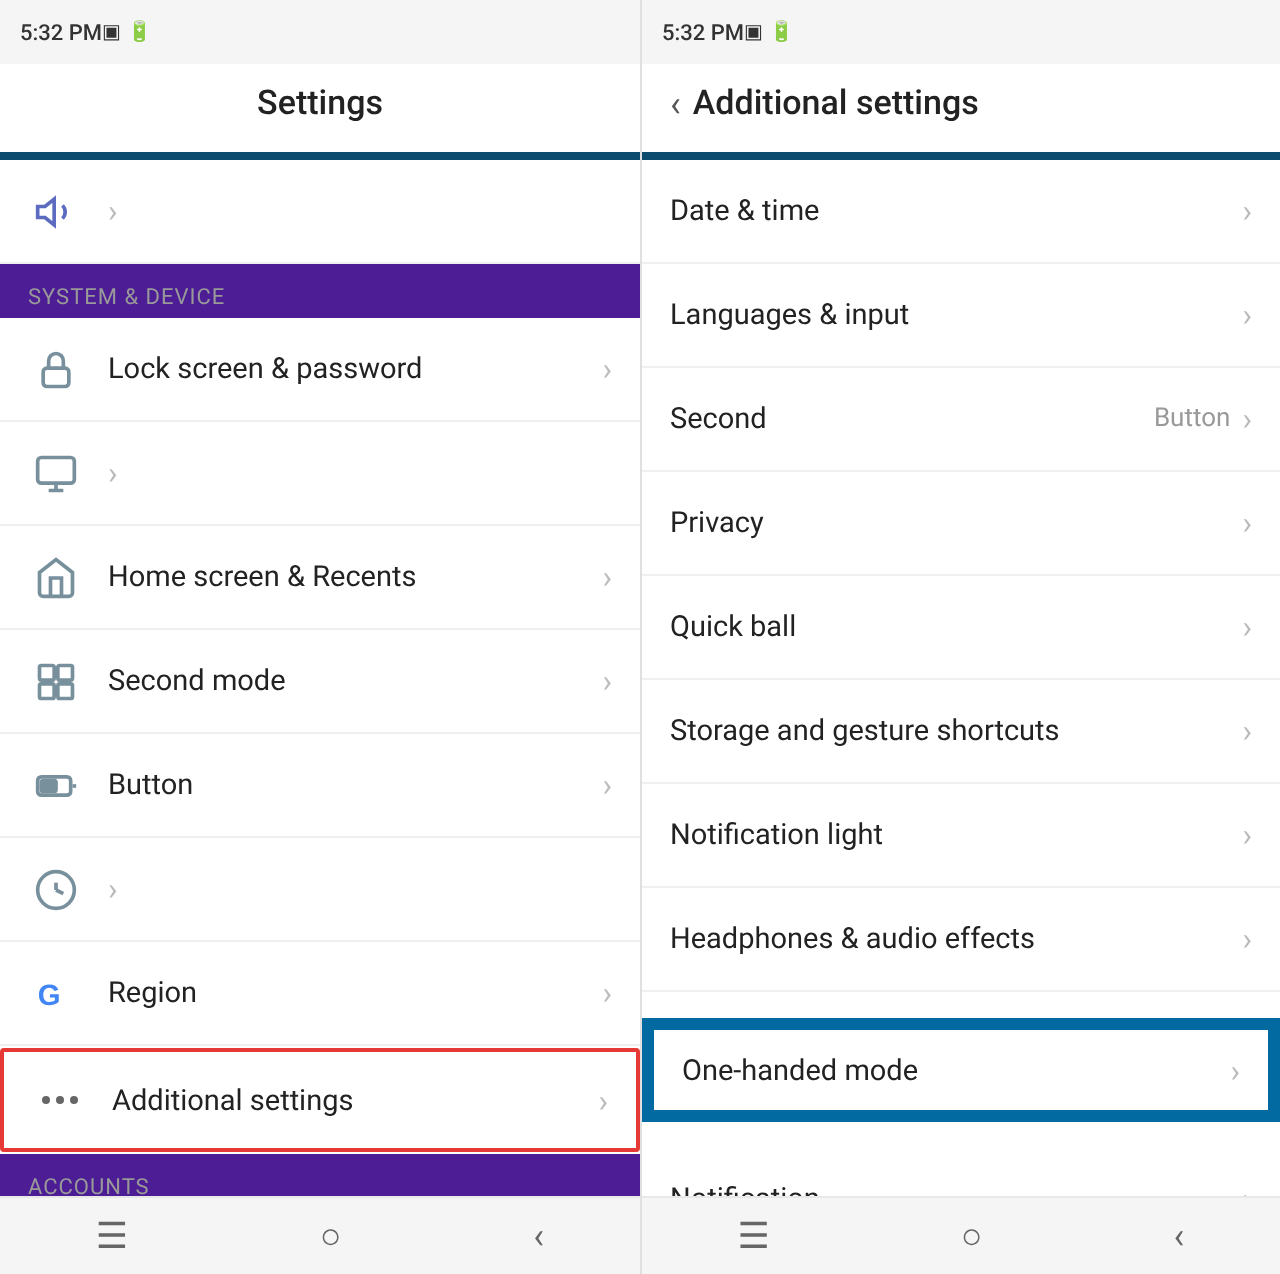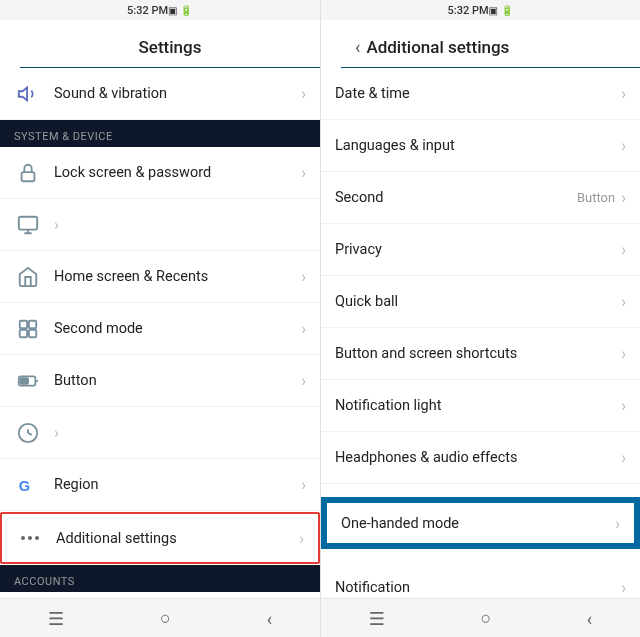--- a/index.html
+++ b/index.html
@@ -19,39 +19,38 @@
       display: flex;
       flex-direction: column;
       overflow: hidden;
     }
     .panel + .panel {
       border-left: 1px solid #e0e0e0;
     }
     
     .status-bar {
       display: flex;
-      justify-content: center;
-      align-items: center;
-      padding: 4px 10px;
+      justify-content: flex-start;
+      align-items: center;
+      padding: 16px 10px;
       font-size: 11px;
       color: #333;
       background: #f5f5f5;
       height: 20px;
     }
     .status-bar-time { font-weight: 500; font-size: 11px; }
     .status-bar-icons { display: flex; align-items: center; gap: 3px; font-size: 10px; }
     
     .header {
       display: flex;
-      align-items: flex-end;
+      align-items: flex-start;
       padding: 10px 14px;
       background: #fff;
-      border-bottom: 1px solid #0c4a6e;
+      border-bottom: 4px solid #0c4a6e;
       min-height: 48px;
-      margin-left: 20px;
     }
     .header-title {
       font-size: 17px;
       font-weight: 500;
       color: #222;
       flex: 1;
       text-align: center;
     }
     .header-back {
       color: #555;
@@ -64,21 +63,21 @@
       font-weight: 500;
       color: #222;
     }
     
     .section-label {
       font-size: 11px;
       color: #999;
       padding: 10px 14px 4px 14px;
       letter-spacing: 0.5px;
       text-transform: uppercase;
-      background: #0f172a;
+      background: #4c1d95;
     }
     
     .settings-item {
       display: flex;
       align-items: center;
       padding: 0 14px;
       min-height: 52px;
       background: #fff;
       border-bottom: 1px solid #f0f0f0;
       cursor: pointer;
@@ -156,21 +155,20 @@
 
   <div style="flex:1;overflow-y:auto;">
 
     <div class="settings-item">
       <div class="item-icon">
         <svg viewBox="0 0 24 24" fill="none" stroke="#5c6bc0" stroke-width="2">
             <path d="M11 5L6 9H2v6h4l5 4V5z"></path>
             <path d="M15.54 8.46a5 5 0 0 1 0 7.07"></path>
           </svg>
       </div>
-      <span class="item-text">Sound &amp; vibration</span>
       <span class="item-chevron">›</span>
     </div>
 
     <div class="section-label">SYSTEM &amp; DEVICE</div>
 
     <div class="settings-item">
       <div class="item-icon">
         <svg viewBox="0 0 24 24" fill="none" stroke="#78909c" stroke-width="2">
             <rect x="5" y="11" width="14" height="10" rx="2"></rect>
             <path d="M8 11V7a4 4 0 0 1 8 0v4"></path>
@@ -313,21 +311,21 @@
       <span class="item-text">Privacy</span>
       <span class="item-chevron">›</span>
     </div>
 
     <div class="settings-item">
       <span class="item-text">Quick ball</span>
       <span class="item-chevron">›</span>
     </div>
 
     <div class="settings-item">
-      <span class="item-text">Button and screen shortcuts</span>
+      <span class="item-text">Storage and gesture shortcuts</span>
       <span class="item-chevron">›</span>
     </div>
 
     <div class="settings-item">
       <span class="item-text">Notification light</span>
       <span class="item-chevron">›</span>
     </div>
 
     <div class="settings-item">
       <span class="item-text">Headphones &amp; audio effects</span>

